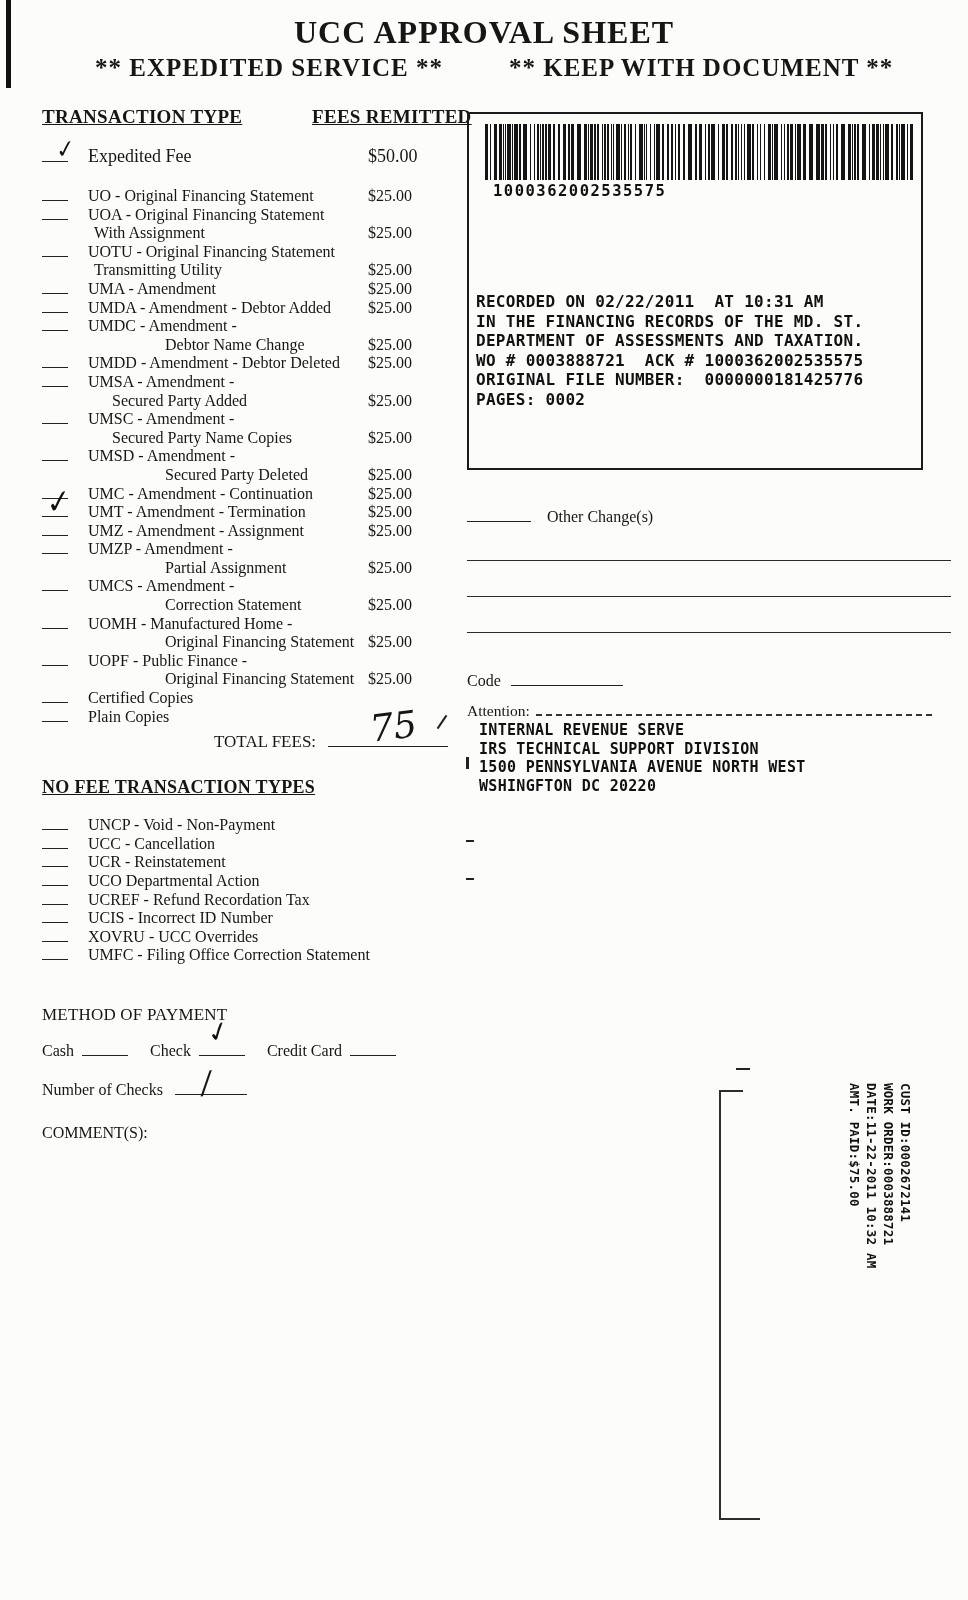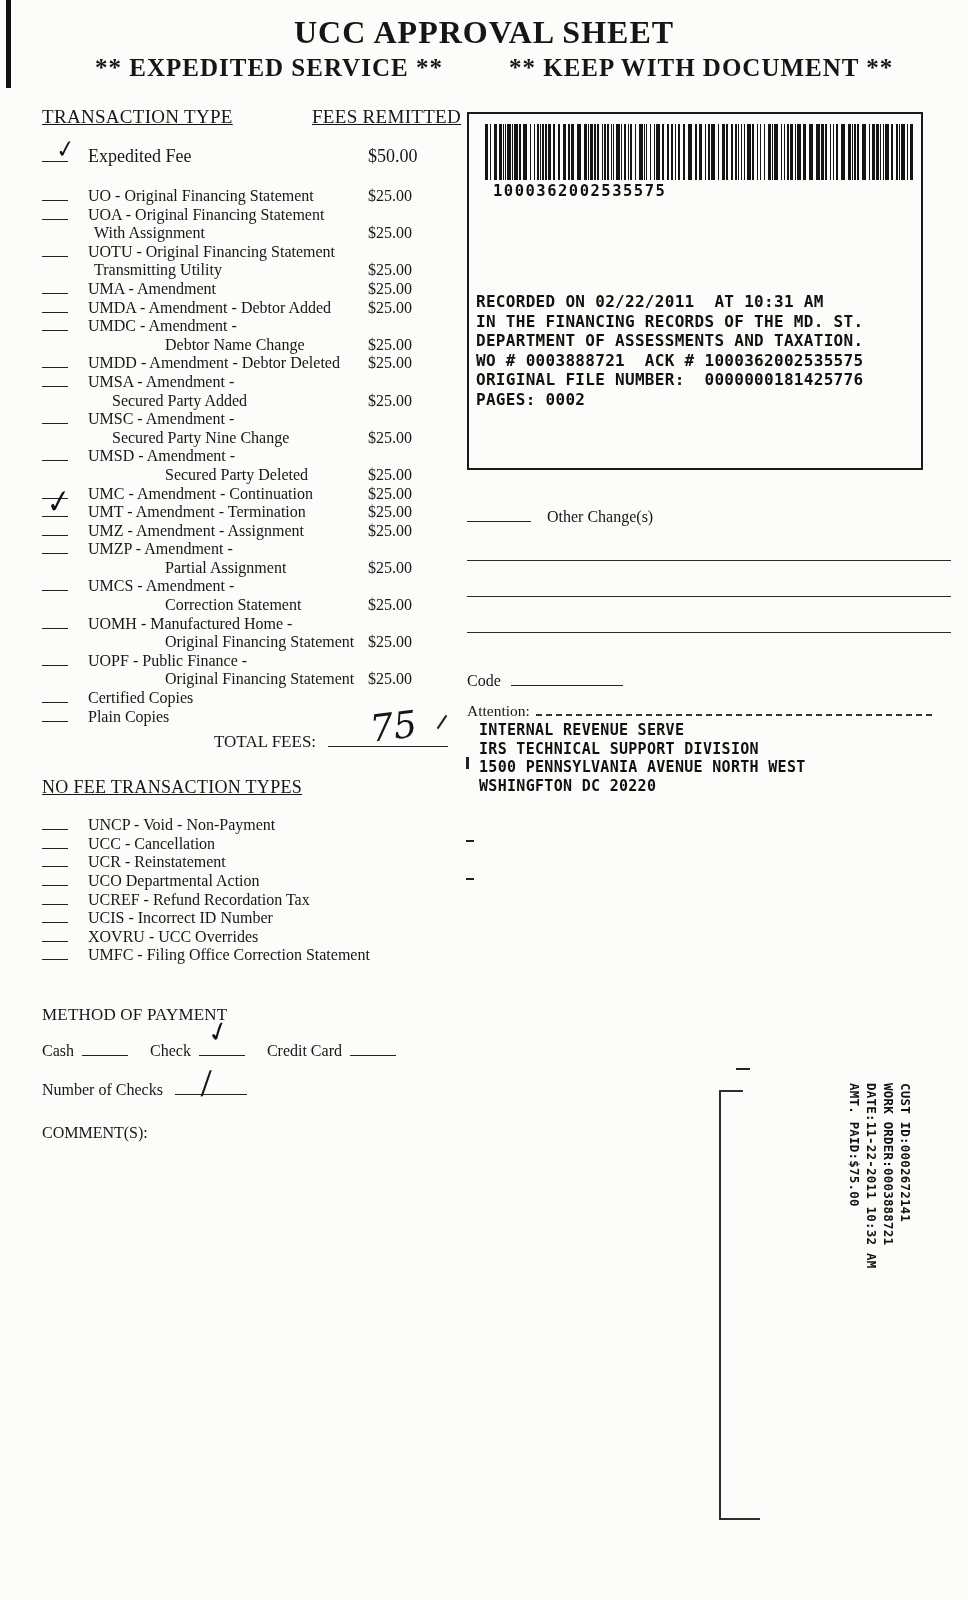--- a/index.html
+++ b/index.html
@@ -8,21 +8,21 @@
         font-family:"Liberation Serif","DejaVu Serif",serif;color:#161616;overflow:hidden}
   .abs{position:absolute}
 
   
   .title{font-size:32px;font-weight:bold;letter-spacing:1px;text-align:center;width:968px}
   .banner{font-size:25px;font-weight:bold;letter-spacing:1px;white-space:nowrap}
 
   
   .leftcol{left:42px;top:106px;width:424px}
   .colheads{position:relative;height:24px;margin-bottom:14px}
-  .colhead{font-size:19px;font-weight:400;text-decoration:underline;letter-spacing:.3px;white-space:nowrap}
+  .colhead{font-size:19px;font-weight:700;text-decoration:underline;letter-spacing:.3px;white-space:nowrap}
   .ch2{position:absolute;left:270px;top:0}
 
   .fee-row{position:relative;line-height:18.6px;font-size:16px;white-space:nowrap}
   .fee-row.big{font-size:18px;line-height:25px;margin-bottom:18px}
   .cb{position:relative;display:inline-block;width:26px;height:11px;border-bottom:1.7px solid #222;
       margin-right:20px;vertical-align:baseline}
   .cb.spacer{width:46px;margin-right:0;border-bottom:none}
   .lbl{display:inline}
   .ind1{margin-left:6px}.ind2{margin-left:24px}.ind3{margin-left:77px}
   .fee{position:absolute;left:326px;top:0}
@@ -108,21 +108,21 @@
         <div class="fee-row"><span class="cb"></span><span class="lbl">UOTU - Original Financing Statement</span></div>
         <div class="fee-row"><span class="cb spacer"></span><span class="lbl ind1">Transmitting Utility</span><span class="fee">$25.00</span></div>
         <div class="fee-row"><span class="cb"></span><span class="lbl">UMA - Amendment</span><span class="fee">$25.00</span></div>
         <div class="fee-row"><span class="cb"></span><span class="lbl">UMDA - Amendment - Debtor Added</span><span class="fee">$25.00</span></div>
         <div class="fee-row"><span class="cb"></span><span class="lbl">UMDC - Amendment -</span></div>
         <div class="fee-row"><span class="cb spacer"></span><span class="lbl ind3">Debtor Name Change</span><span class="fee">$25.00</span></div>
         <div class="fee-row"><span class="cb"></span><span class="lbl">UMDD - Amendment - Debtor Deleted</span><span class="fee">$25.00</span></div>
         <div class="fee-row"><span class="cb"></span><span class="lbl">UMSA - Amendment -</span></div>
         <div class="fee-row"><span class="cb spacer"></span><span class="lbl ind2">Secured Party Added</span><span class="fee">$25.00</span></div>
         <div class="fee-row"><span class="cb"></span><span class="lbl">UMSC - Amendment -</span></div>
-        <div class="fee-row"><span class="cb spacer"></span><span class="lbl ind2">Secured Party Nine Change</span><span class="fee">$25.00</span></div>
+        <div class="fee-row"><span class="cb spacer"></span><span class="lbl ind2">Secured Party Name Copies</span><span class="fee">$25.00</span></div>
         <div class="fee-row"><span class="cb"></span><span class="lbl">UMSD - Amendment -</span></div>
         <div class="fee-row"><span class="cb spacer"></span><span class="lbl ind3">Secured Party Deleted</span><span class="fee">$25.00</span></div>
         <div class="fee-row"><span class="cb"></span><span class="lbl">UMC - Amendment - Continuation</span><span class="fee">$25.00</span></div>
         <div class="fee-row"><span class="cb"><span class="hwcheck">✓</span></span><span class="lbl">UMT - Amendment - Termination</span><span class="fee">$25.00</span></div>
         <div class="fee-row"><span class="cb"></span><span class="lbl">UMZ - Amendment - Assignment</span><span class="fee">$25.00</span></div>
         <div class="fee-row"><span class="cb"></span><span class="lbl">UMZP - Amendment -</span></div>
         <div class="fee-row"><span class="cb spacer"></span><span class="lbl ind3">Partial Assignment</span><span class="fee">$25.00</span></div>
         <div class="fee-row"><span class="cb"></span><span class="lbl">UMCS - Amendment -</span></div>
         <div class="fee-row"><span class="cb spacer"></span><span class="lbl ind3">Correction Statement</span><span class="fee">$25.00</span></div>
         <div class="fee-row"><span class="cb"></span><span class="lbl">UOMH - Manufactured Home -</span></div>

